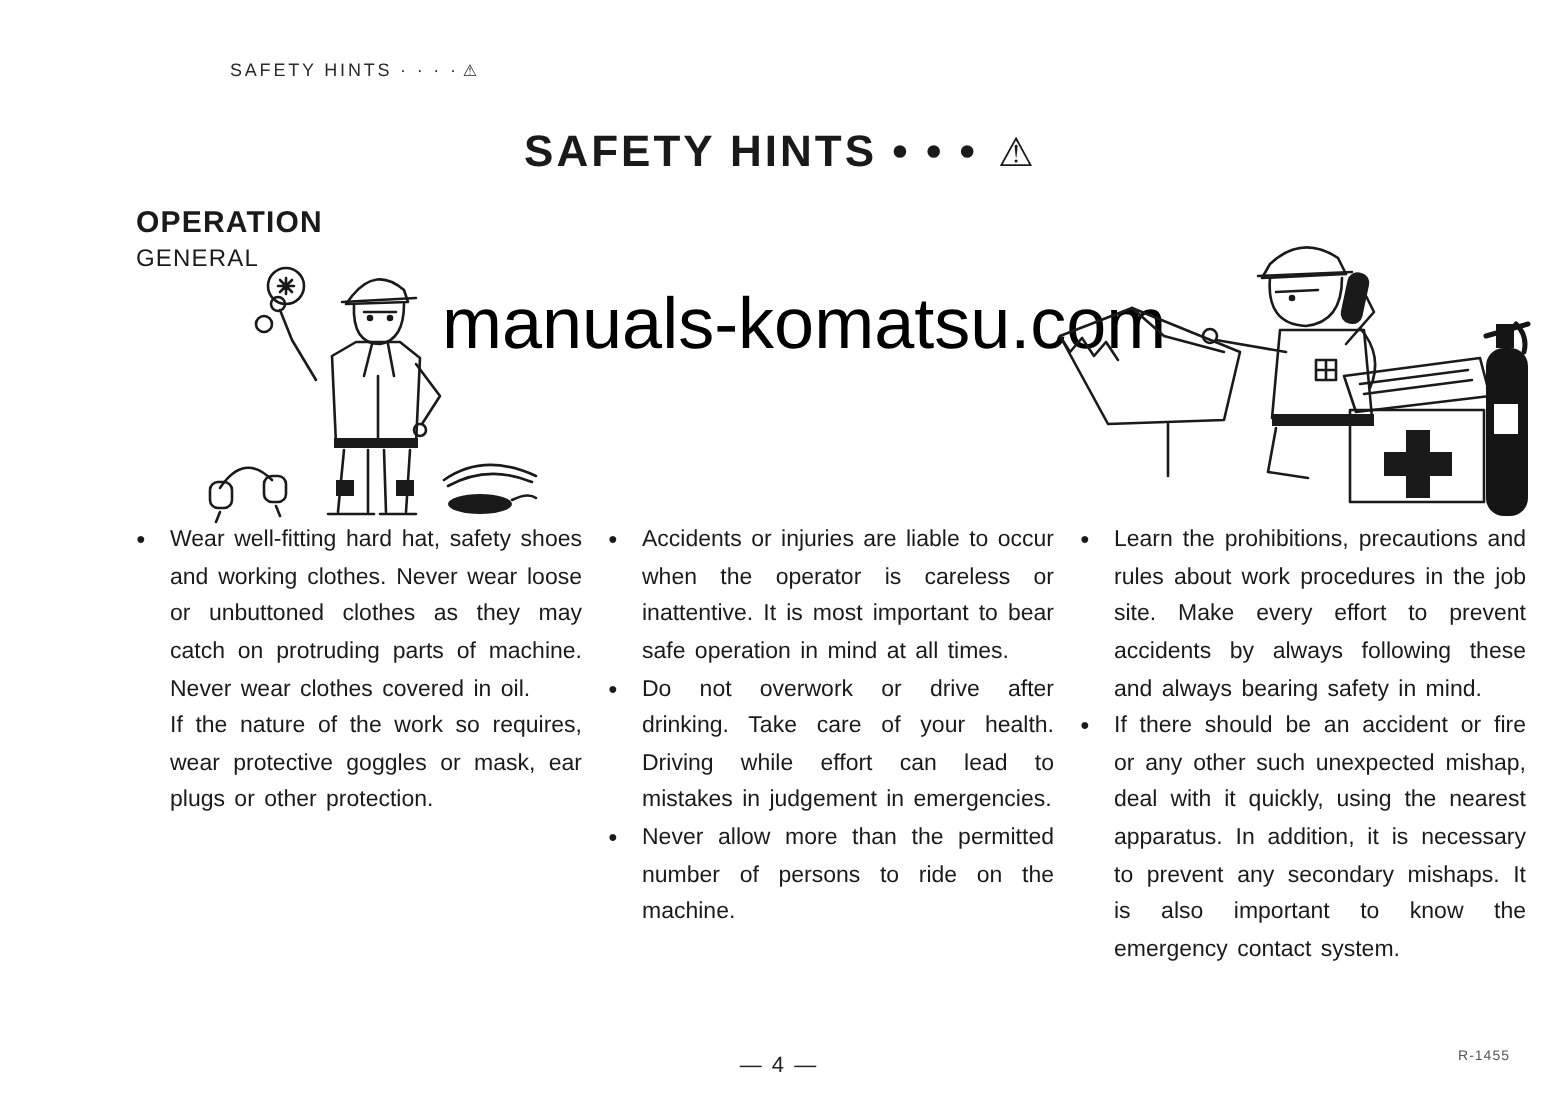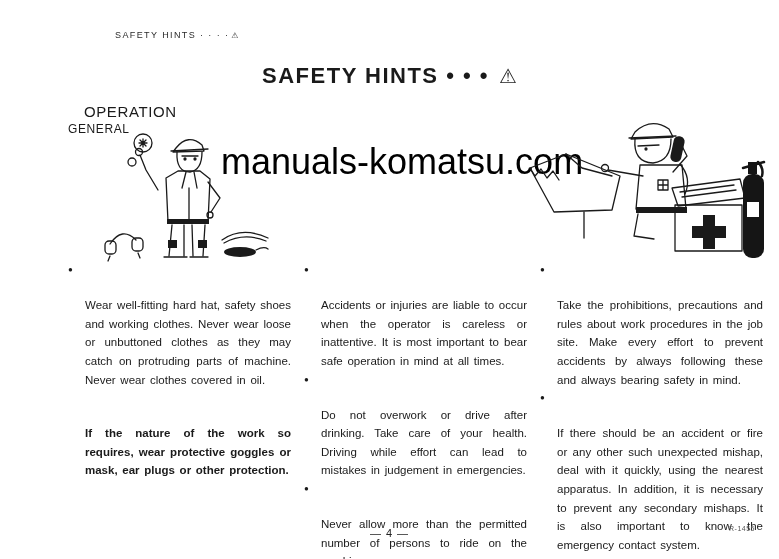--- a/index.html
+++ b/index.html
@@ -19,22 +19,22 @@
   }
   .header-left .mini-warn{font-size:8px;margin-left:2px;}
   .title-row{
     position:absolute;top:63px;left:0;width:100%;
     text-align:center;
     font-weight:bold;font-size:22px;letter-spacing:1.5px;
     white-space:nowrap;
   }
   .title-row .warn{font-weight:normal;font-size:20px;margin-left:10px;letter-spacing:0;}
   .sec-heading{
-    position:absolute;left:84px;top:103px;
-    font-weight:normal;font-size:15px;letter-spacing:0.6px;
+    position:absolute;left:68px;top:103px;
+    font-weight:bold;font-size:15px;letter-spacing:0.6px;
   }
   .subsec-heading{
     position:absolute;left:68px;top:122px;
     font-weight:normal;font-size:12px;letter-spacing:0.6px;
   }
   .watermark{
     position:absolute;left:221px;top:141px;
     font-size:36px;color:#000;
   }
   .illu{position:absolute;}
@@ -47,22 +47,22 @@
   .column{
     flex:1;
     font-size:11.5px;line-height:1.62;
     word-spacing:1.5px;
   }
   .bullet-item{display:flex;}
   .bullet{
     flex:0 0 17px;width:17px;
     font-size:8px;padding-top:3px;
   }
-  .bullet-text{flex:1;text-align:justify;margin-top:35px;}
-  .continuation{margin-left:17px;text-align:justify;font-weight:bold;}
+  .bullet-text{flex:1;text-align:justify;}
+  .continuation{margin-left:17px;text-align:justify;}
   .footer-page{
     position:absolute;bottom:20px;left:0;width:100%;
     text-align:center;font-size:11px;letter-spacing:1px;color:#222;
   }
   .doc-code{
     position:absolute;right:24px;bottom:27px;
     font-size:7px;color:#555;letter-spacing:0.5px;
   }
   svg{display:block;}
 </style>
@@ -181,21 +181,21 @@
           <div class="bullet-text">Do not overwork or drive after drinking. Take care of your health. Driving while effort can lead to mistakes in judgement in emergencies.</div>
         </div>
         <div class="bullet-item">
           <span class="bullet">●</span>
           <div class="bullet-text">Never allow more than the permitted number of persons to ride on the machine.</div>
         </div>
       </div>
     <div class="column">
         <div class="bullet-item">
           <span class="bullet">●</span>
-          <div class="bullet-text">Take the prohibitions, precautions and rules about work procedures in the job site. Make every effort to prevent accidents by always following these and always bearing safety in mind.</div>
+          <div class="bullet-text">Learn the prohibitions, precautions and rules about work procedures in the job site. Make every effort to prevent accidents by always following these and always bearing safety in mind.</div>
         </div>
         <div class="bullet-item">
           <span class="bullet">●</span>
           <div class="bullet-text">If there should be an accident or fire or any other such unexpected mishap, deal with it quickly, using the nearest apparatus. In addition, it is necessary to prevent any secondary mishaps. It is also important to know the emergency contact system.</div>
         </div>
       </div>
   </div>
 
   <div class="footer-page">— 4 —</div>
   <div class="doc-code">R-1455</div>

